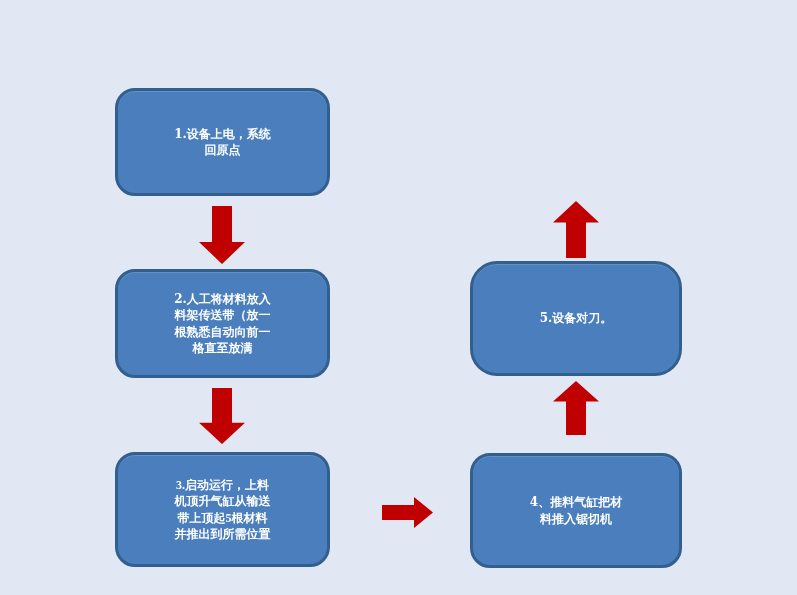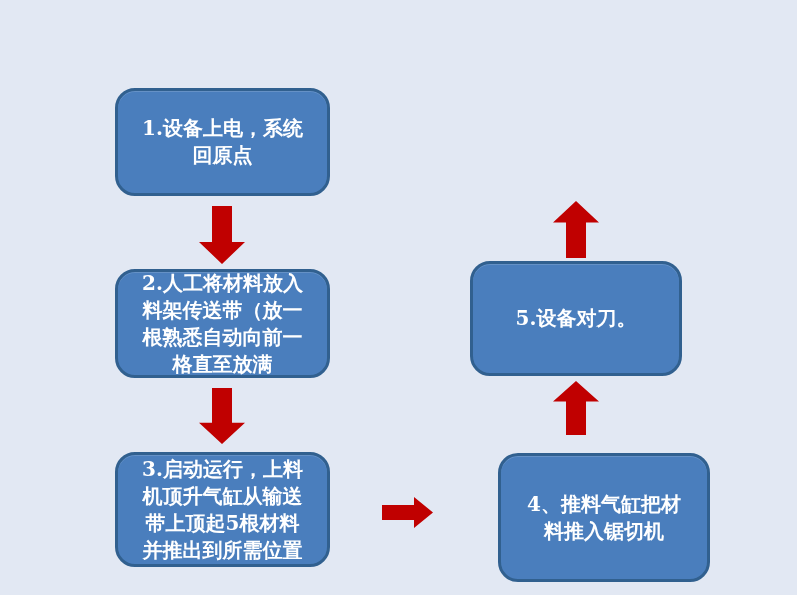--- a/index.html
+++ b/index.html
@@ -25,33 +25,33 @@
     position:absolute;
     box-sizing:border-box;
     background:var(--node-fill);
     border:3px solid var(--node-border);
     border-radius:20px;
     color:var(--node-text);
     display:flex;
     align-items:center;
     justify-content:center;
     text-align:center;
-    font-size:20px;
+    font-size:12px;
     font-weight:bold;
     line-height:1.35;
     white-space:pre-line;
     padding:2px 6px;
     box-shadow:inset 0 1px 0 rgba(255,255,255,0.15);
   }
   .node-1{left:115px;top:88px;width:215px;height:108px;}
   .node-2{left:115px;top:269px;width:215px;height:109px;align-items:center;}
-  .node-3{left:115px;top:452px;width:215px;height:115px;}
+  .node-3{left:115px;top:452px;width:215px;height:115px;font-family:Liberation Serif, serif;}
   .node-6{left:470px;top:82px;width:212px;height:112px;}
-  .node-5{left:470px;top:261px;width:212px;height:115px;}
-  .node-4{left:498px;top:453px;width:212px;height:129px;}
+  .node-5{left:470px;top:261px;width:212px;height:115px;border-radius:27px;}
+  .node-4{left:470px;top:453px;width:212px;height:115px;}
   .arrow{position:absolute;}
   .arrow svg{display:block;width:100%;height:100%;}
   .arrow polygon{fill:var(--arrow);}
   .arrow-d1{left:199px;top:206px;width:46px;height:58px;}
   .arrow-d2{left:199px;top:388px;width:46px;height:56px;}
   .arrow-r {left:382px;top:497px;width:51px;height:31px;}
   .arrow-u1{left:553px;top:381px;width:46px;height:54px;}
   .arrow-u2{left:553px;top:201px;width:46px;height:57px;}
 </style>
 </head>

